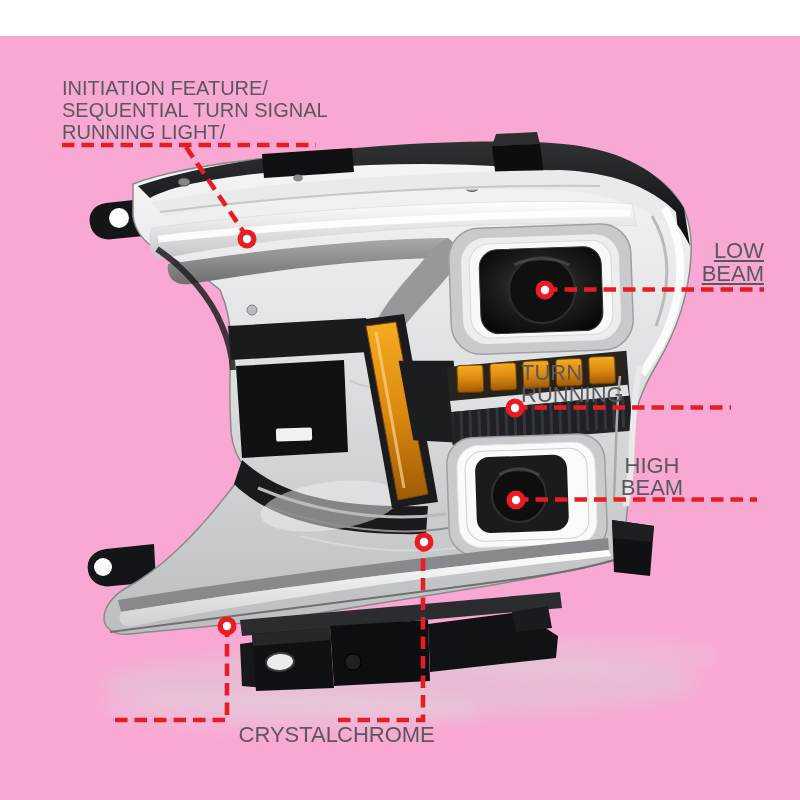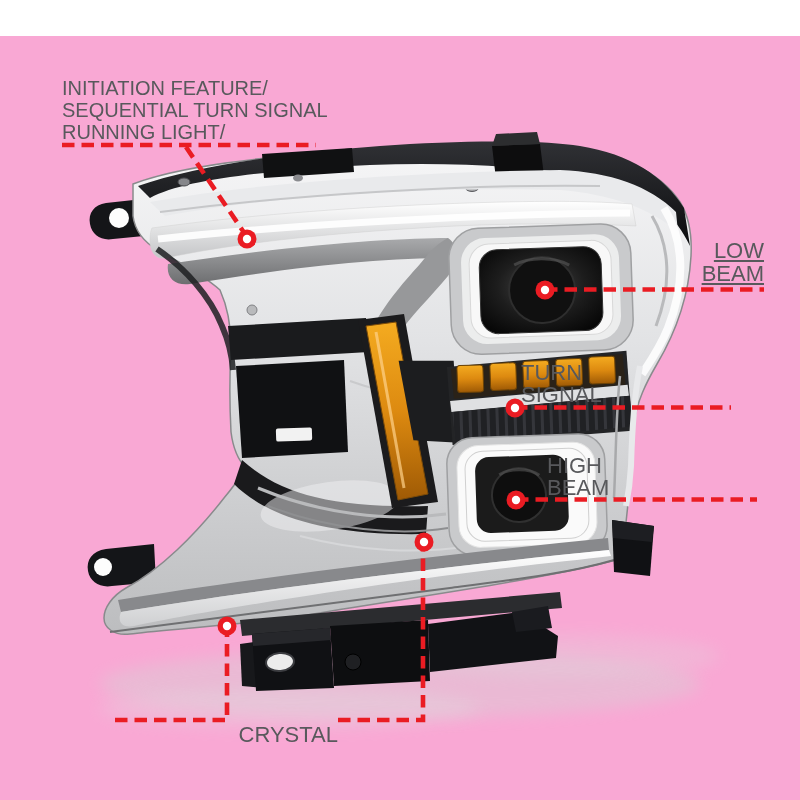--- a/index.html
+++ b/index.html
@@ -4,21 +4,21 @@
 <style>
   html,body{margin:0;padding:0;background:#ffffff;}
   .stage{position:relative;width:800px;height:800px;background:#f9a8d4;overflow:hidden;
          font-family:"Liberation Sans",sans-serif;margin-top:36px;}
   svg{position:absolute;left:0;top:0;}
   .callout{position:absolute;color:#58595C;font-weight:400;}
   .callout span{display:block;}
   .c-top{left:62px;top:41px;width:300px;font-size:20px;line-height:22px;text-align:left;}
   .c-low{left:554px;top:203px;width:210px;font-size:22px;line-height:23px;text-align:right;text-decoration:underline;}
   .c-turn{left:521px;top:326px;width:210px;font-size:22px;line-height:22px;text-align:left;}
-  .c-high{left:547px;top:419px;width:210px;font-size:22px;line-height:22px;text-align:left;}
+  .c-high{left:547px;top:419px;width:210px;font-size:22px;line-height:22px;text-align:center;}
   .c-lens{left:118px;top:687px;width:220px;font-size:22px;line-height:23.5px;text-align:right;}
   .c-housing{left:337px;top:687px;width:220px;font-size:22px;line-height:23.5px;text-align:left;}
 </style>
 </head>
 <body>
 
 <div class="stage">
 
   <svg width="800" height="800" viewBox="0 0 800 800">
     <defs>
@@ -255,28 +255,29 @@
     <span>RUNNING LIGHT/</span>
   </div>
 
   <div class="callout c-low">
     <span>LOW</span>
     <span>BEAM</span>
   </div>
 
   <div class="callout c-turn">
     <span>TURN</span>
-    <span>SIGNAL</span>
+    <span>RUNNING</span>
   </div>
 
   <div class="callout c-high">
     <span>HIGH</span>
     <span>BEAM</span>
   </div>
 
   <div class="callout c-lens">
     <span>CRYSTAL</span>
   </div>
 
   <div class="callout c-housing">
+    <span>CHROME</span>
   </div>
 
 </div>
 
 </body></html>

